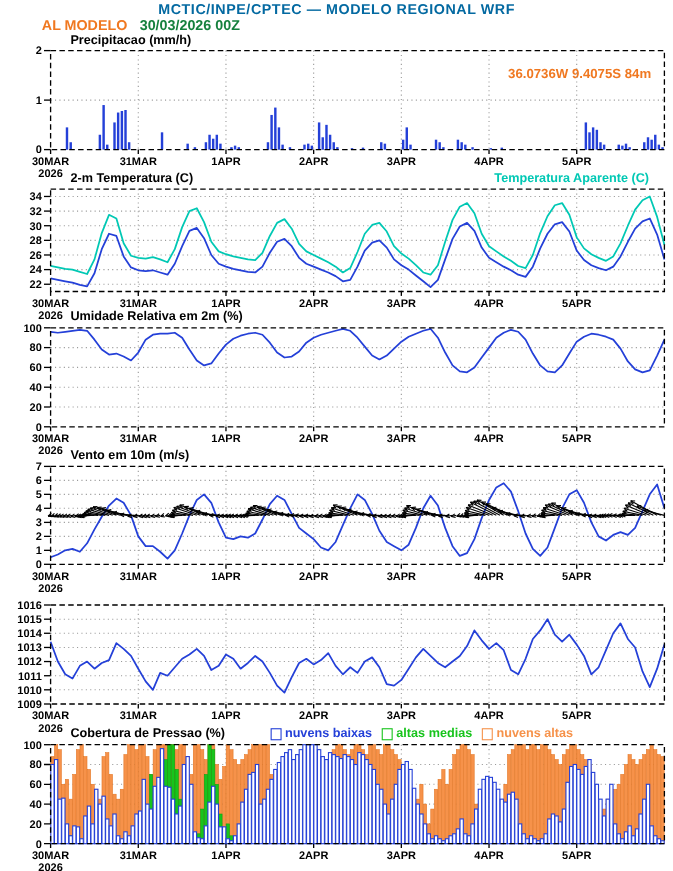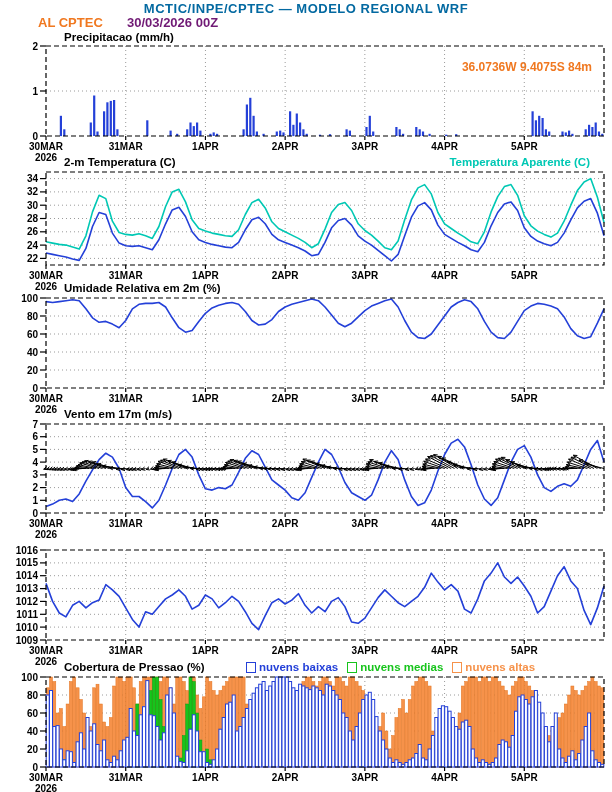--- a/index.html
+++ b/index.html
@@ -21,39 +21,39 @@
   .xlab{font-size:10px;text-anchor:middle;}
   .grid{stroke:#9a9a9a;stroke-width:1;stroke-dasharray:1,3;fill:none;}
   .box{stroke:#000;stroke-width:1.2;stroke-dasharray:5,3;fill:none;}
   .tick{stroke:#000;stroke-width:1.2;}
 </style>
 </head>
 <body>
 
 <div class="page">
   <div class="hdr-title" style="color: #0369a1;">MCTIC/INPE/CPTEC — MODELO REGIONAL WRF</div>
-  <div class="hdr-station" style="color: rgb(240, 120, 32);">AL CPTEC</div>
-  <div class="hdr-run" style="color: #701a75;">30/03/2026 00Z</div>
+  <div class="hdr-station" style="color: rgb(240, 120, 32);">AL MODELO</div>
+  <div class="hdr-run" style="color: #15803d;">30/03/2026 00Z</div>
   <div class="coords-label" style="color: rgb(240, 120, 32);">36.0736W 9.4075S 84m</div>
 
   <div class="ptitle pt1">Precipitacao (mm/h)</div>
   <div class="ptitle pt2">2-m Temperatura (C)</div>
   <div class="ptitle-right pt2" style="color: rgb(0, 200, 180);">Temperatura Aparente (C)</div>
   <div class="ptitle pt3">Umidade Relativa em 2m (%)</div>
-  <div class="ptitle pt4">Vento em 17m (m/s)</div>
+  <div class="ptitle pt4">Vento em 10m (m/s)</div>
   <div class="ptitle pt6">Cobertura de Pressao (%)</div>
 
   <div class="legend">
     <span class="leg-item">
       <span class="leg-sq" id="lsq0" style="border-color: rgb(36, 64, 216);"></span>
       <span id="llb0" style="color: rgb(36, 64, 216);">nuvens baixas</span>
     </span>
     <span class="leg-item">
       <span class="leg-sq" id="lsq1" style="border-color: rgb(23, 196, 28);"></span>
-      <span id="llb1" style="color: rgb(23, 196, 28);">nuvens medias</span>
+      <span id="llb1" style="color: rgb(23, 196, 28);">altas medias</span>
     </span>
     <span class="leg-item">
       <span class="leg-sq" id="lsq2" style="border-color: rgb(246, 146, 74);"></span>
       <span id="llb2" style="color: rgb(246, 146, 74);">nuvens altas</span>
     </span>
   </div>
 
   <svg id="plot" width="612" height="792" style="position:absolute;left:0;top:0;">
       <line x1="125.71428571428572" y1="46" x2="125.71428571428572" y2="136" class="grid"></line>
       <line x1="205.42857142857144" y1="46" x2="205.42857142857144" y2="136" class="grid"></line>

